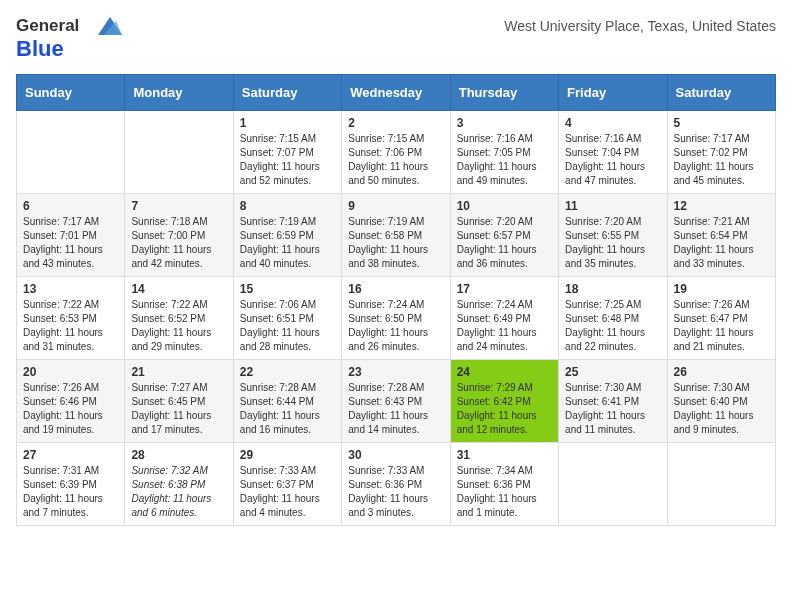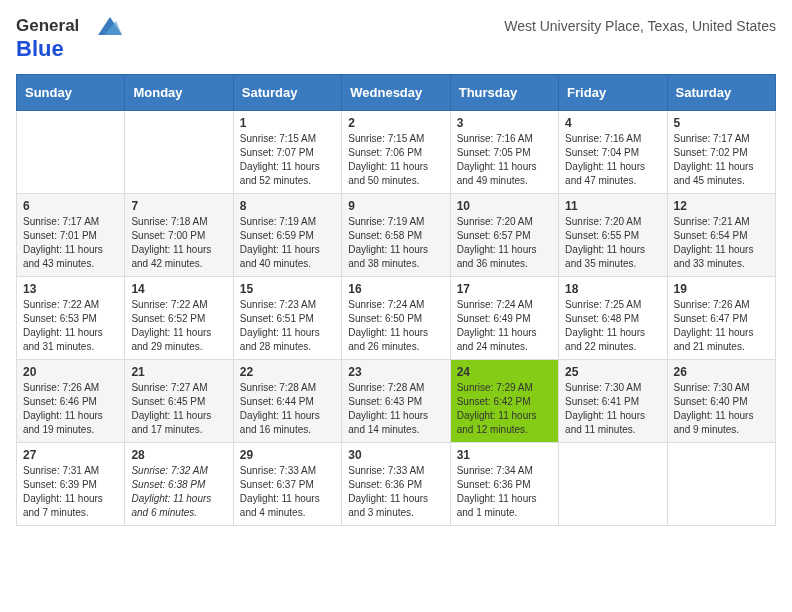--- a/index.html
+++ b/index.html
@@ -201,21 +201,21 @@
 Daylight: 11 hours and 31 minutes.</div>
         </td>
         <td>
           <span class="day-num">14</span>
           <div class="day-info" style="white-space: pre-line;">Sunrise: 7:22 AM
 Sunset: 6:52 PM
 Daylight: 11 hours and 29 minutes.</div>
         </td>
         <td>
           <span class="day-num">15</span>
-          <div class="day-info" style="white-space: pre-line;">Sunrise: 7:23 AM
+          <div class="day-info" style="white-space: pre-line;">Sunrise: 7:06 AM
 Sunset: 6:51 PM
 Daylight: 11 hours and 28 minutes.</div>
         </td>
         <td>
           <span class="day-num">16</span>
           <div class="day-info" style="white-space: pre-line;">Sunrise: 7:24 AM
 Sunset: 6:50 PM
 Daylight: 11 hours and 26 minutes.</div>
         </td>
         <td>

